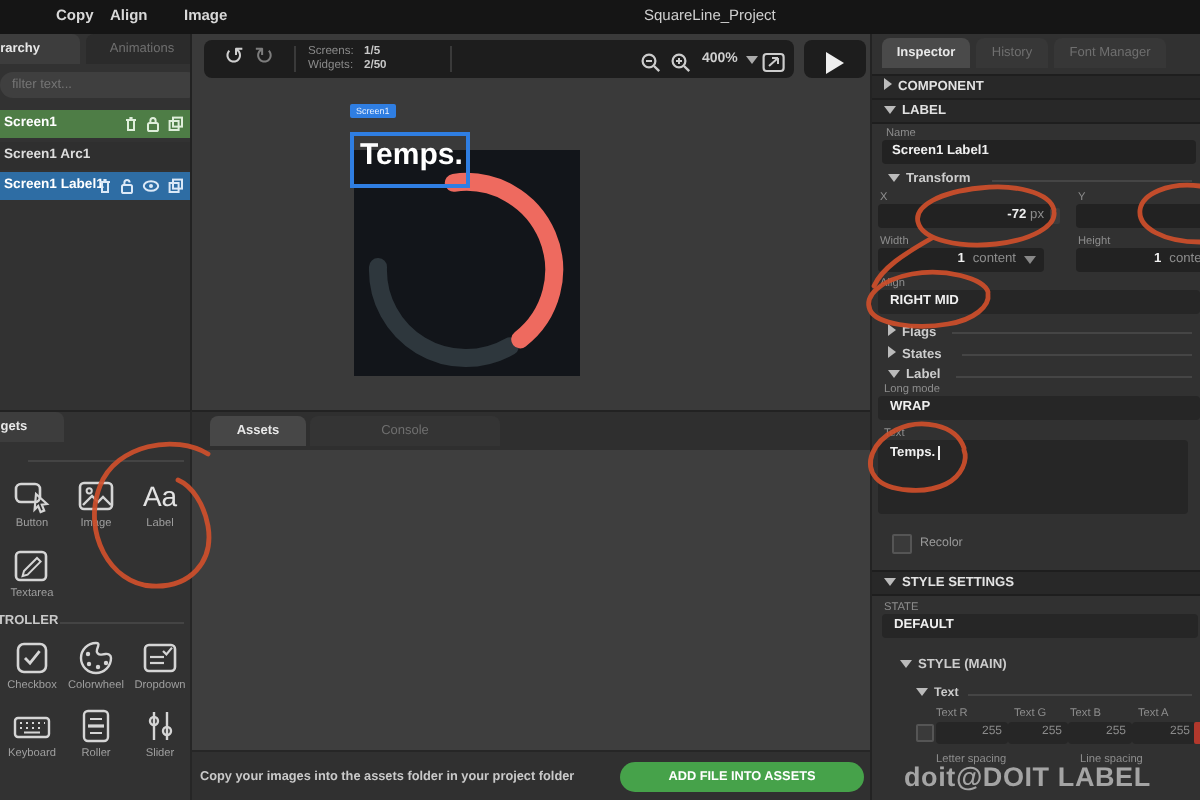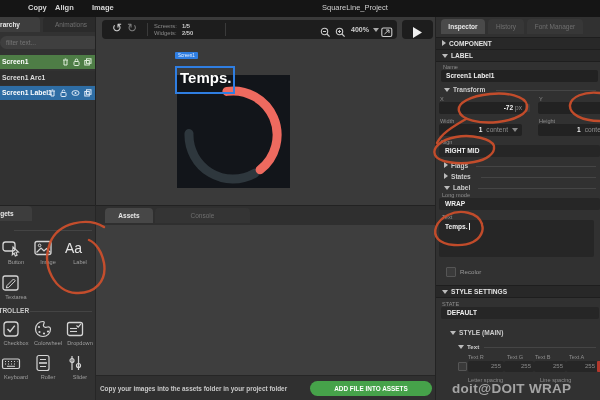--- a/index.html
+++ b/index.html
@@ -32,21 +32,21 @@
   .caret-down{width:0;height:0;border-left:3px solid transparent;border-right:3px solid transparent;border-top:4px solid #aaa;display:inline-block;}
   .screen{left:82px;top:58px;width:113px;height:113px;background:#12151a;}
   .sel-box{left:-2px;top:-9px;width:56px;height:24px;border:2px solid #2f7ee2;}
   .sel-tag{left:-2px;top:-16px;height:7px;background:#2f7ee2;color:#e6efff;font-size:4.5px;line-height:7px;padding:0 3px;border-radius:1px;white-space:nowrap;}
   .canvas-label{font-size:15px;font-weight:bold;color:#fff;line-height:20px;padding-left:3px;white-space:nowrap;}
   
   .widgets{left:0;top:205px;width:95px;height:195px;background:#323232;border-right:1px solid #262626;border-top:1px solid #222;overflow:hidden;z-index:2;}
   .wsec{font-size:6.5px;font-weight:bold;color:#c9c9c9;white-space:nowrap;}
   .wsec-line{height:1px;background:#444;}
   .wcard{width:30px;height:33px;text-align:center;}
-  .wcard .wic{height:22px;display:flex;align-items:center;justify-content:flex-start;}
+  .wcard .wic{height:22px;display:flex;align-items:center;justify-content:center;}
   .wlab{font-size:5.6px;color:#9f9f9f;white-space:nowrap;}
   .aa{font-size:14px;color:#e3e3e3;font-weight:normal;}
   
   .assets{left:95px;top:205px;width:505px;height:195px;background:#2f2f2f;border-top:1px solid #222;z-index:1;}
   .assets-content{left:0;top:19px;width:340px;height:150px;background:#3e3e3e;}
   .assets-bottom{left:0;top:169px;width:340px;height:26px;background:#303030;border-top:1px solid #262626;}
   .hint{font-size:6.4px;font-weight:bold;color:#c9c9c9;line-height:26px;margin-left:5px;white-space:nowrap;}
   .addbtn{left:215px;top:5px;width:122px;height:15px;background:#46a24a;border-radius:8px;color:#fff;
           font-size:6.4px;font-weight:bold;text-align:center;line-height:15px;white-space:nowrap;}
   
@@ -404,21 +404,21 @@
   <div class="abs chan-in" style="left:32px;top:344px;width:33px">255</div>
   <div class="abs chan-in" style="left:68px;top:344px;width:27px">255</div>
   <div class="abs chan-in" style="left:98px;top:344px;width:29px">255</div>
   <div class="abs chan-in" style="left:130px;top:344px;width:29px">255</div>
   <div class="abs" style="left:161px;top:344px;width:8px;height:11px;background:#b2382c;border-radius:1px"></div>
 
   <span class="abs flabel" style="left:32px;top:360px">Letter spacing</span>
   <span class="abs flabel" style="left:104px;top:360px">Line spacing</span>
 </div>
 
-<div class="abs watermark">doit@DOIT WRAP</div>
+<div class="abs watermark">doit@DOIT LABEL</div>
 
 <svg class="abs anno" width="600" height="400">
   <g stroke="#cf4f2b" stroke-width="2.4" fill="none" stroke-linecap="round" opacity="0.92">
     <path d="M104,227 C 88,217 58,222 50,243 C 41,266 55,292 76,293 C 95,294 107,281 104,263 C 102,252 96,243 89,240"></path>
     <path d="M527,105 C 525,96 507,92 490,94 C 470,96 457,103 459,111 C 461,120 480,124 498,122 C 516,120 528,113 527,106"></path>
     <path d="M466,119 C 452,127 441,134 437,143"></path>
     <path d="M600,93 C 584,91 571,97 570,105 C 569,114 582,121 600,121"></path>
     <path d="M494,146 C 492,139 472,134 456,137 C 440,140 432,148 435,155 C 438,162 458,165 474,162 C 487,160 495,153 494,147"></path>
     <path d="M482,224 C 478,212 460,209 448,215 C 436,221 432,232 438,239 C 444,246 463,247 473,242 C 481,238 484,230 482,225"></path>
   </g>

